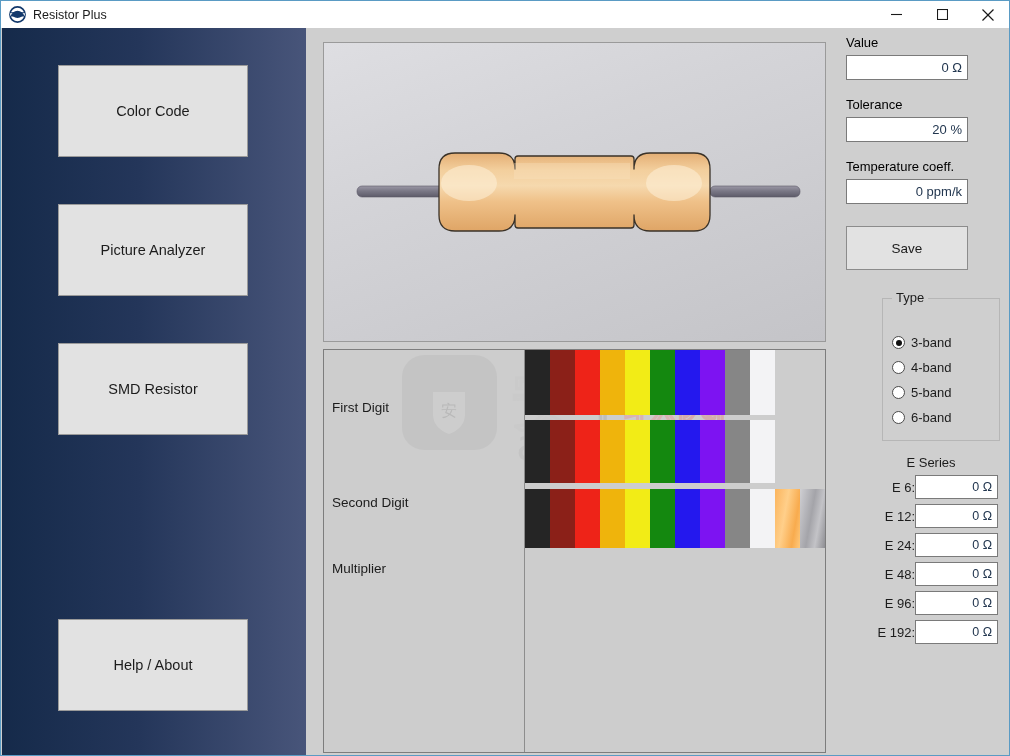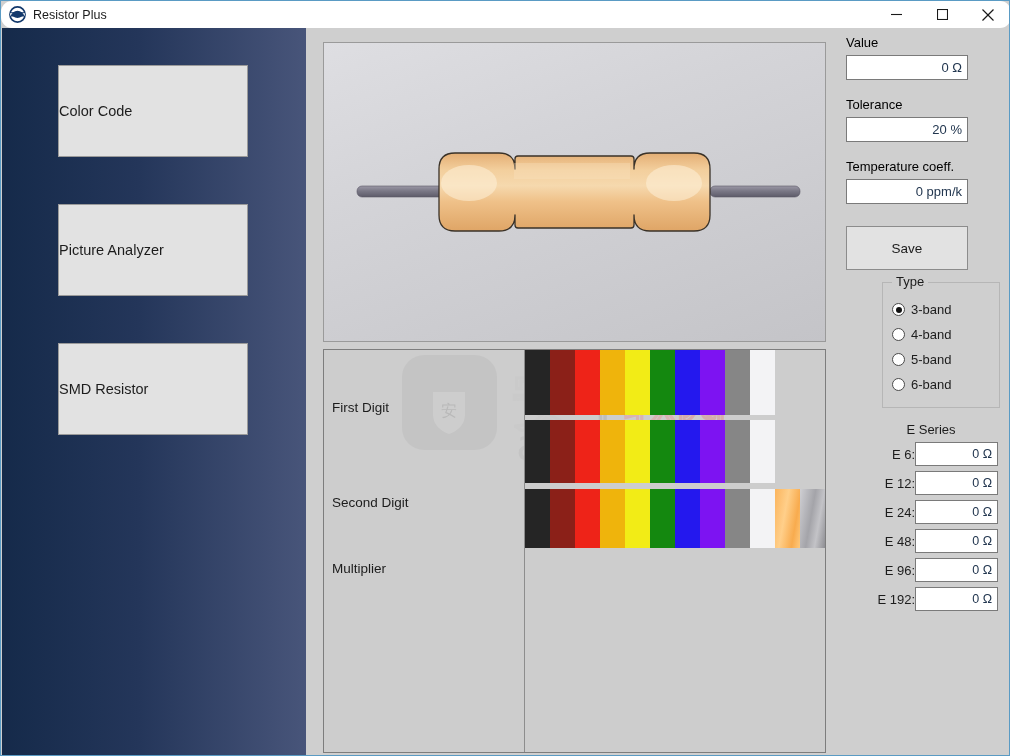--- a/index.html
+++ b/index.html
@@ -26,21 +26,20 @@
   
   #titlebar {
     position: absolute;
     left: 0; top: 0;
     width: 1010px;
     height: 27px;
     background: #ffffff;
     display: flex;
     align-items: center;
     box-sizing: border-box;
-    border-radius: 11px;
   }
   #title-icon {
     width: 17px; height: 17px;
     margin-left: 8px;
     flex: none;
   }
   #title-text {
     font-size: 12.5px;
     color: #1a1a1a;
     margin-left: 7px;
@@ -71,21 +70,21 @@
   .nav-btn {
     position: absolute;
     left: 56px;
     width: 190px;
     height: 92px;
     background: #e2e2e2;
     border: 1px solid #9a9a9a;
     box-sizing: border-box;
     display: flex;
     align-items: center;
-    justify-content: flex-start;
+    justify-content: center;
     font-size: 14.5px;
     color: #1c1c1c;
     cursor: pointer;
   }
 
   
   #resistor-panel {
     position: absolute;
     left: 322px; top: 41px;
     width: 503px;
@@ -178,26 +177,26 @@
     display: flex;
     align-items: center;
     justify-content: center;
     font-size: 13.5px;
     color: #1c1c1c;
     cursor: pointer;
   }
 
   #type-group {
     position: relative;
-    margin-top: 12px;
+    margin-top: 28px;
     width: 118px;
     margin-left: 36px;
     border: 1px solid #b6b6b6;
     box-sizing: border-box;
-    padding: 14px 0 10px 0;
+    padding: 31px 0 10px 0;
   }
   #type-legend {
     position: absolute;
     left: 9px; top: -9px;
     background: #cfcfcf;
     padding: 0 4px;
     font-size: 13px;
     color: #1c1c1c;
   }
   .radio-row {
@@ -296,20 +295,23 @@
 
   <div id="sidebar">
     <div class="nav-btn" style="top:37px">
         <span>Color Code</span>
       </div>
     <div class="nav-btn" style="top:176px">
         <span>Picture Analyzer</span>
       </div>
     <div class="nav-btn" style="top:315px">
         <span>SMD Resistor</span>
+      </div>
+    <div class="nav-btn" style="top:591px">
+        <span>Help / About</span>
       </div>
   </div>
 
   <div id="resistor-panel">
     <svg id="resistor-svg" width="501" height="298" viewBox="0 0 501 298">
       <defs>
         <linearGradient id="bodyGrad" x1="0" y1="0" x2="0" y2="1">
           <stop offset="0%" stop-color="#e3b madeira"></stop>
         </linearGradient>
         <linearGradient id="bodyG" x1="0" y1="0" x2="0" y2="1">

